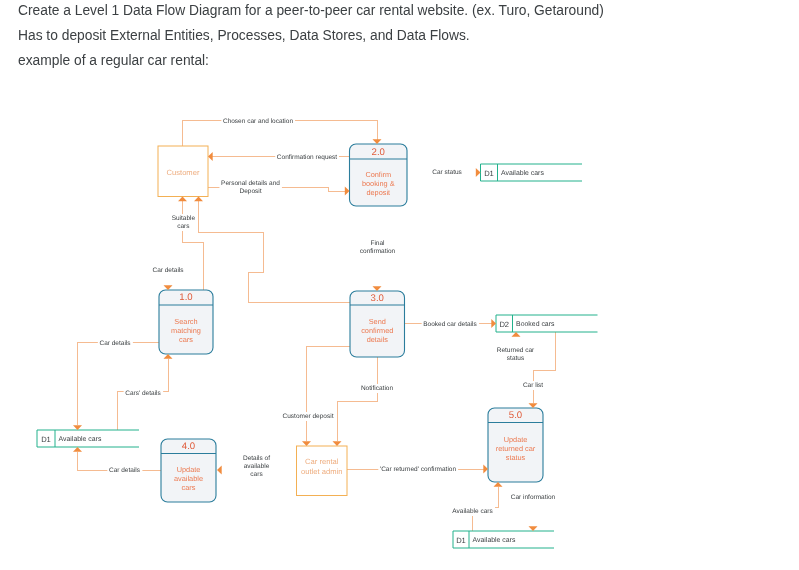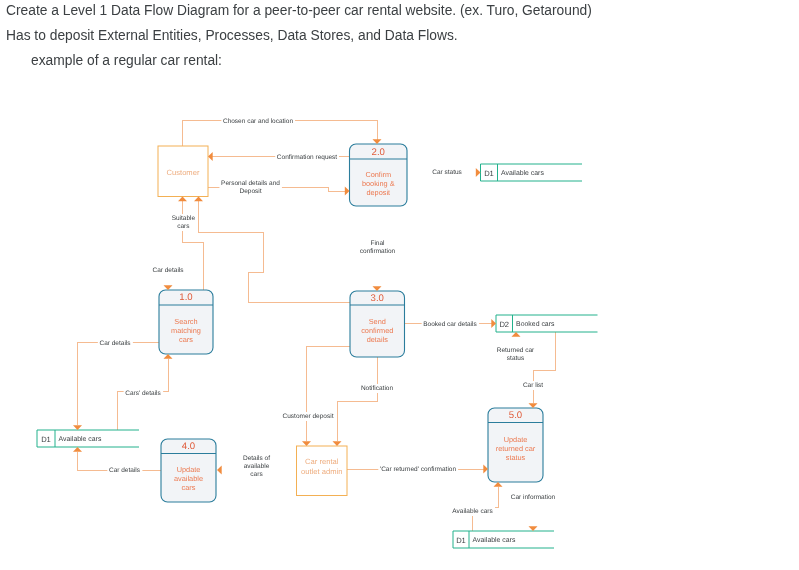--- a/index.html
+++ b/index.html
@@ -1,21 +1,21 @@
 <!DOCTYPE html>
 <html><head>
 <meta charset="utf-8">
 <title>Level 1 Data Flow Diagram</title>
 <style>
   html,body{margin:0;padding:0;background:#ffffff;}
   body{width:799px;height:570px;overflow:hidden;
        font-family:"Liberation Sans",sans-serif;}
   #page{position:relative;width:799px;height:570px;background:#fff;overflow:hidden;}
   #prompt{position:absolute;left:0;top:0;width:799px;}
-  #prompt .pline{position:absolute;left:6px;color:#3c4043;font-size:13.8px;white-space:nowrap;}
+  #prompt .pline{position:absolute;left:18px;color:#3c4043;font-size:13.8px;white-space:nowrap;}
   svg#diagram{position:absolute;left:0;top:0;display:block;
                -webkit-font-smoothing:antialiased;}
   .flowline{fill:none;stroke:#f5bb91;stroke-width:1;stroke-linecap:butt;stroke-linejoin:miter;}
   .flowline.ghost{stroke:#ffffff;}
   .arrow{fill:#f18c3e;stroke:none;}
   .proc-box{fill:#f2f4f7;stroke:#2b7d9c;stroke-width:1.1;}
   .proc-div{stroke:#2b7d9c;stroke-width:1.1;fill:none;}
   .proc-num{fill:#e05b3a;font-size:9.6px;font-weight:400;text-anchor:middle;}
   .proc-txt{fill:#ec7a52;font-size:7.35px;text-anchor:middle;}
   .ent-box{fill:#ffffff;stroke:#f3b054;stroke-width:1.0;}
@@ -25,21 +25,21 @@
   .store-lbl{fill:#3c4043;font-size:6.9px;}
   .flow-lbl{fill:#3c4043;font-size:6.5px;text-anchor:middle;}
 </style>
 </head>
 <body>
 
 <div id="page">
   <div id="prompt">
       <div class="pline" style="top: 3px;">Create a Level 1 Data Flow Diagram for a peer-to-peer car rental website. (ex. Turo, Getaround)</div>
       <div class="pline" style="top: 28px;">Has to deposit External Entities, Processes, Data Stores, and Data Flows.</div>
-      <div class="pline" style="top: 53px; margin-left: 25px;">example of a regular car rental:</div>
+      <div class="pline" style="top: 53px;">example of a regular car rental:</div>
     </div>
   <svg id="diagram" width="799" height="570" viewBox="0 0 799 570" shape-rendering="geometricPrecision" text-rendering="geometricPrecision">
     <g id="g-flows" shape-rendering="crispEdges">
         <path d="M182.5 146 L182.5 120.5 L377 120.5 L377 141" class="flowline"></path>
         <path d="M349.5 156.5 L211 156.5" class="flowline"></path>
         <path d="M208 187 L328.5 187 L328.5 191 L346.5 191" class="flowline"></path>
         <path d="M407 172.5 L477 172.5" class="flowline ghost"></path>
         <path d="M182.5 199 L182.5 242.5 L203 242.5 L203 290" class="flowline"></path>
         <path d="M377 206 L377 286" class="flowline ghost"></path>
         <path d="M198.5 199 L198.5 232 L263.5 232 L263.5 272 L248.5 272 L248.5 302 L350 302" class="flowline"></path>

